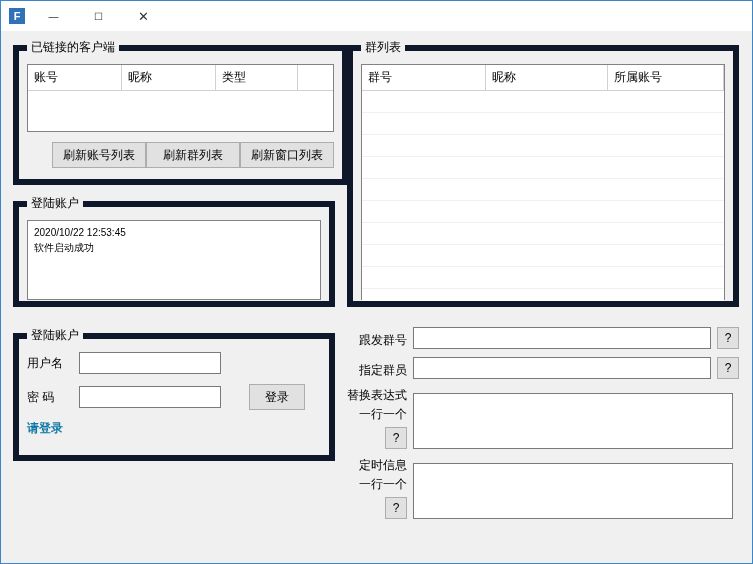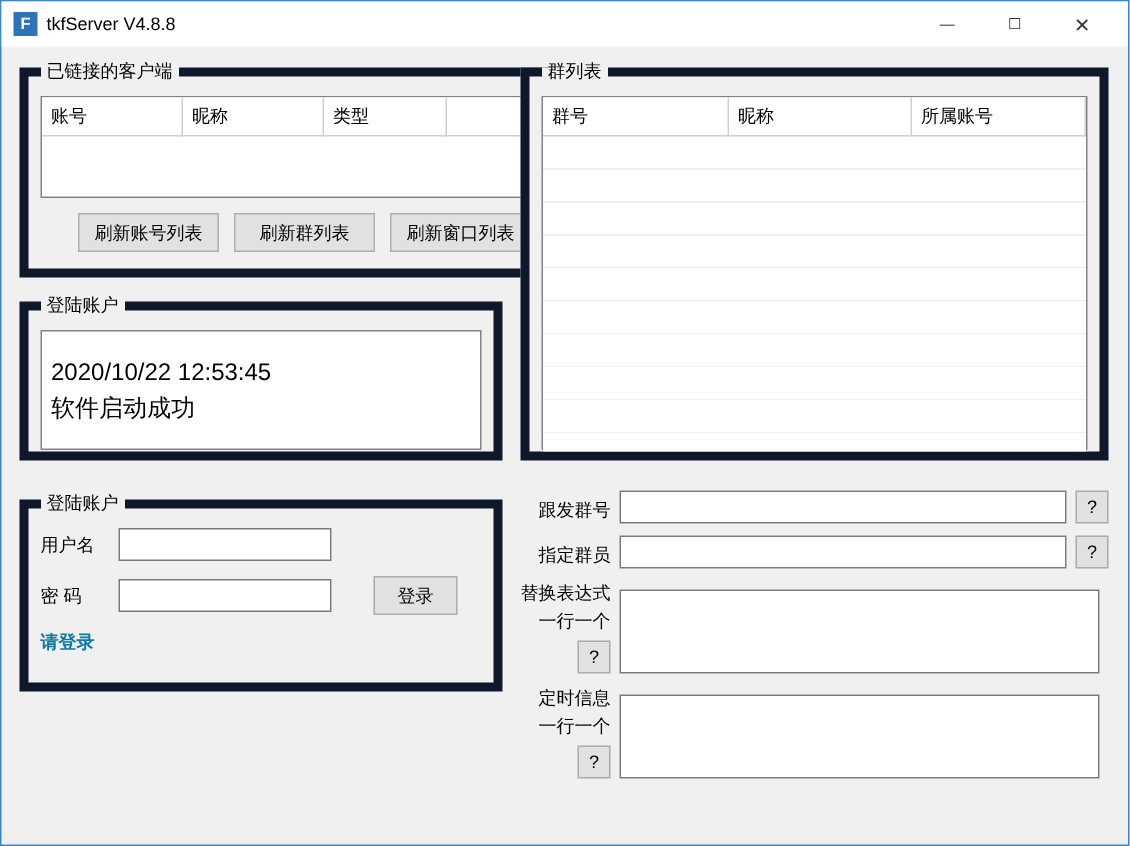--- a/index.html
+++ b/index.html
@@ -21,43 +21,42 @@
   .fs-login   { left: 12px; top: 296px; width: 322px; height: 134px; }
   .fs-groups  { left: 346px; top: 8px; width: 392px; height: 268px; }
   .right-form { position: absolute; left: 346px; top: 296px; width: 392px; }
 
   .grid { border: 1px solid #828282; background: #fff; width: 100%; }
   .grid-header { display: flex; background: #fff; }
   .gh-cell { border-right: 1px solid #d0d0d0; border-bottom: 1px solid #d0d0d0; padding: 4px 6px; font-size: 12px; background: #fff; }
   .grid-body { height: 40px; }
 
   .btn { background: #e1e1e1; border: 1px solid #adadad; padding: 4px 8px; font-size: 12px; font-family: inherit; cursor: default; min-width: 78px; height: 26px; }
-  .btn-row { display: flex; gap: 10px; margin-top: 10px; padding-left: 25px; }
+  .btn-row { display: flex; gap: 0; margin-top: 10px; padding-left: 25px; }
 
-  .logbox { border: 1px solid #828282; background: #fff; width: 100%; height: 80px; padding: 16px 6px; font-size: 16px; line-height: 1.5; white-space: pre-line; }
+  .logbox { border: 1px solid #828282; background: #fff; width: 100%; height: 80px; padding: 4px 6px; font-size: 10px; line-height: 1.5; white-space: pre-line; }
 
   .form-row { display: flex; align-items: center; margin-bottom: 10px; }
   .form-row label { width: 52px; font-size: 12px; }
   .text-input { border: 1px solid #7a7a7a; background: #fff; height: 22px; padding: 2px 4px; font-family: inherit; font-size: 12px; }
   .status-text { color: #1179a6; font-weight: bold; font-size: 12px; margin-top: 6px; }
 
   .rf-row { display: flex; align-items: flex-end; margin-bottom: 8px; }
   .rf-label { width: 60px; text-align: right; font-size: 12px; padding-top: 3px; line-height: 1.4; }
   .rf-input { flex: 1; border: 1px solid #7a7a7a; background: #fff; height: 22px; padding: 2px 4px; margin: 0 6px; font-family: inherit; font-size: 12px; }
   .rf-text  { flex: 1; border: 1px solid #7a7a7a; background: #fff; height: 56px; padding: 2px 4px; margin: 0 6px; font-family: inherit; font-size: 12px; resize: none; }
   .help-btn { width: 22px; height: 22px; border: 1px solid #adadad; background: #e1e1e1; font-size: 12px; font-family: inherit; cursor: default; padding: 0; }
   .label-col { display: flex; flex-direction: column; align-items: flex-end; width: 60px; gap: 2px; }
 </style>
 </head>
 <body>
 
 <div class="window">
   <div class="titlebar">
     <span class="app-icon">F</span>
-    <span class="title-text">tkfServer  V4.8.8</span>
     <div class="win-btns">
       <div class="win-btn">—</div>
       <div class="win-btn">☐</div>
       <div class="win-btn close">✕</div>
     </div>
   </div>
 
   <div class="client">
 
     <fieldset class="fs-clients">

